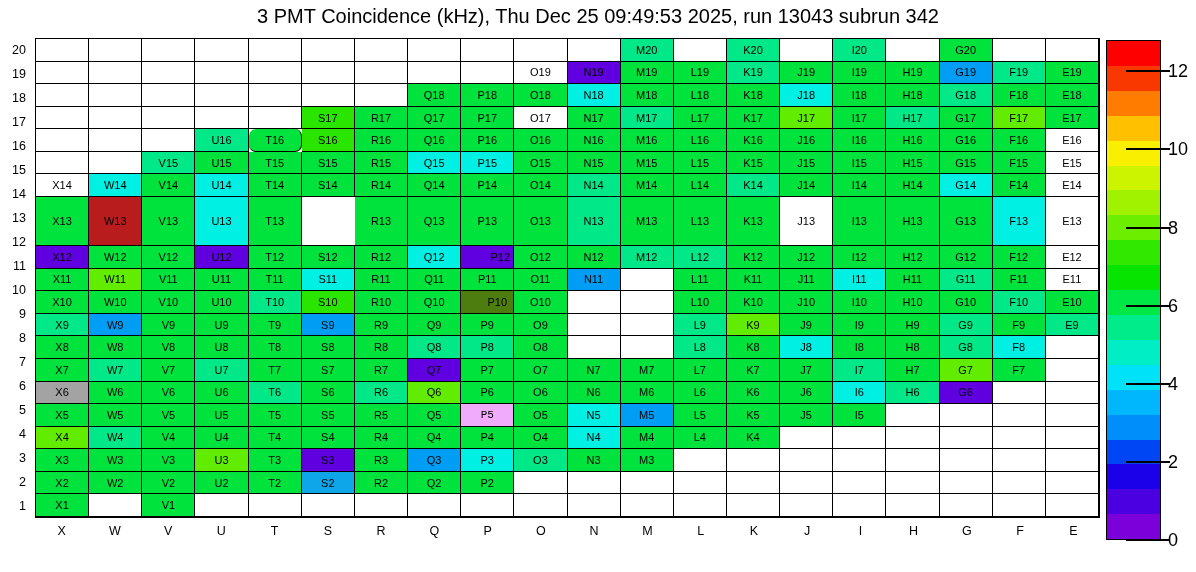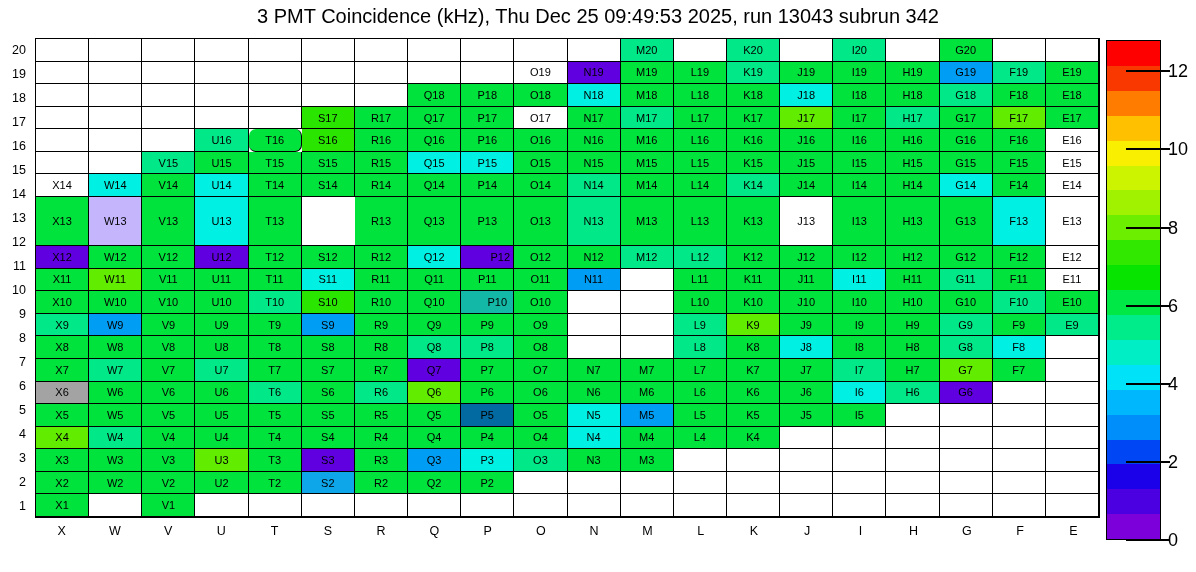--- a/index.html
+++ b/index.html
@@ -191,21 +191,21 @@
       <div class="cell" style="background: rgb(0, 226, 60);">M14</div>
       <div class="cell" style="background: rgb(0, 226, 60);">L14</div>
       <div class="cell" style="background: rgb(0, 232, 135);">K14</div>
       <div class="cell" style="background: rgb(0, 226, 60);">J14</div>
       <div class="cell" style="background: rgb(0, 226, 60);">I14</div>
       <div class="cell" style="background: rgb(0, 226, 60);">H14</div>
       <div class="cell" style="background: rgb(0, 240, 228);">G14</div>
       <div class="cell" style="background: rgb(0, 226, 60);">F14</div>
       <div class="cell" style="background: rgb(255, 255, 255);">E14</div>
       <div class="cell" style="background: rgb(0, 226, 60);">X13</div>
-      <div class="cell" style="background: #c4b5fd;">W13</div>
+      <div class="cell" style="background: #b91c1c;">W13</div>
       <div class="cell" style="background: rgb(0, 226, 60);">V13</div>
       <div class="cell" style="background: rgb(0, 240, 228);">U13</div>
       <div class="cell" style="background: rgb(0, 226, 60);">T13</div>
       <div class="cell" style="background: rgb(0, 226, 60); margin-top: 48px;">S13</div>
       <div class="cell" style="background: rgb(0, 226, 60);">R13</div>
       <div class="cell" style="background: rgb(0, 226, 60);">Q13</div>
       <div class="cell" style="background: rgb(0, 226, 60);">P13</div>
       <div class="cell" style="background: rgb(0, 226, 60);">O13</div>
       <div class="cell" style="background: rgb(0, 232, 135);">N13</div>
       <div class="cell" style="background: rgb(0, 226, 60);">M13</div>
@@ -258,21 +258,21 @@
       <div class="cell" style="background: rgb(0, 226, 60);">F11</div>
       <div class="cell" style="background: rgb(255, 255, 255);">E11</div>
       <div class="cell" style="background: rgb(0, 226, 60);">X10</div>
       <div class="cell" style="background: rgb(0, 226, 60);">W10</div>
       <div class="cell" style="background: rgb(0, 226, 60);">V10</div>
       <div class="cell" style="background: rgb(0, 226, 60);">U10</div>
       <div class="cell" style="background: rgb(0, 232, 135);">T10</div>
       <div class="cell" style="background: rgb(42, 229, 0);">S10</div>
       <div class="cell" style="background: rgb(0, 226, 60);">R10</div>
       <div class="cell" style="background: rgb(0, 226, 60);">Q10</div>
-      <div class="cell" style="background: #14b8a6; padding-left: 20px;">P10</div>
+      <div class="cell" style="background: #4d7c0f; padding-left: 20px;">P10</div>
       <div class="cell" style="background: rgb(0, 226, 60);">O10</div>
       <div class="cell"></div>
       <div class="cell"></div>
       <div class="cell" style="background: rgb(0, 226, 60);">L10</div>
       <div class="cell" style="background: rgb(0, 226, 60);">K10</div>
       <div class="cell" style="background: rgb(0, 226, 60);">J10</div>
       <div class="cell" style="background: rgb(0, 226, 60);">I10</div>
       <div class="cell" style="background: rgb(0, 226, 60);">H10</div>
       <div class="cell" style="background: rgb(0, 226, 60);">G10</div>
       <div class="cell" style="background: rgb(0, 232, 135);">F10</div>
@@ -358,21 +358,21 @@
       <div class="cell"></div>
       <div class="cell"></div>
       <div class="cell" style="background: rgb(0, 226, 60);">X5</div>
       <div class="cell" style="background: rgb(0, 226, 60);">W5</div>
       <div class="cell" style="background: rgb(0, 226, 60);">V5</div>
       <div class="cell" style="background: rgb(0, 226, 60);">U5</div>
       <div class="cell" style="background: rgb(0, 226, 60);">T5</div>
       <div class="cell" style="background: rgb(0, 226, 60);">S5</div>
       <div class="cell" style="background: rgb(0, 226, 60);">R5</div>
       <div class="cell" style="background: rgb(0, 226, 60);">Q5</div>
-      <div class="cell" style="background: #0369a1;">P5</div>
+      <div class="cell" style="background: #f0abfc; font-family: Liberation Mono, monospace;">P5</div>
       <div class="cell" style="background: rgb(0, 226, 60);">O5</div>
       <div class="cell" style="background: rgb(0, 240, 228);">N5</div>
       <div class="cell" style="background: rgb(0, 157, 245);">M5</div>
       <div class="cell" style="background: rgb(0, 226, 60);">L5</div>
       <div class="cell" style="background: rgb(0, 226, 60); text-align: center;">K5</div>
       <div class="cell" style="background: rgb(0, 226, 60);">J5</div>
       <div class="cell" style="background: rgb(0, 226, 60);">I5</div>
       <div class="cell"></div>
       <div class="cell"></div>
       <div class="cell"></div>

